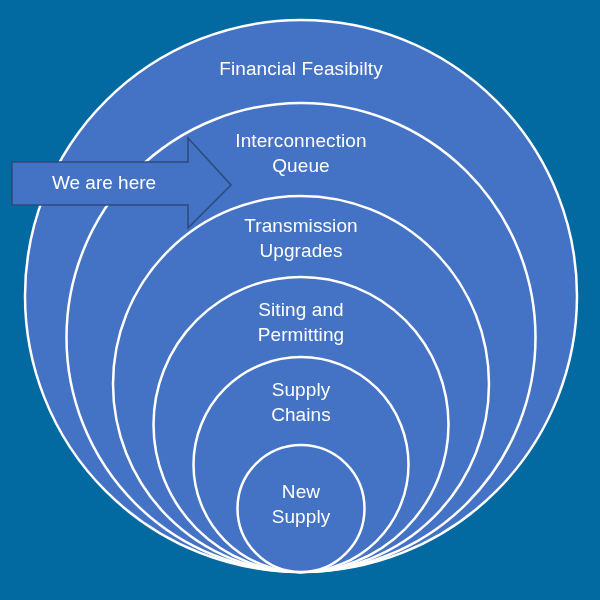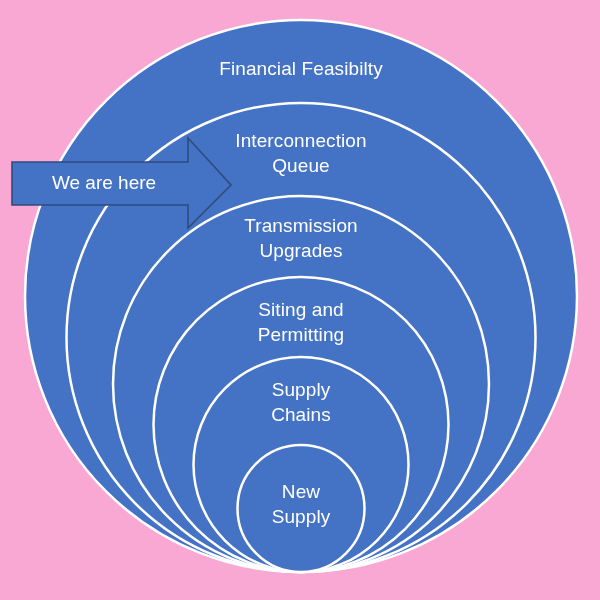--- a/index.html
+++ b/index.html
@@ -11,21 +11,21 @@
   body {
     width: 600px;
     height: 600px;
     overflow: hidden;
     font-family: "Liberation Sans", sans-serif;
   }
   #diagram-root {
     position: relative;
     width: 600px;
     height: 600px;
-    background: #f9a8d4;
+    background: #0369a1;
   }
   svg.canvas {
     position: absolute;
     left: 0;
     top: 0;
     width: 600px;
     height: 600px;
     display: block;
   }
   .ring-label {

